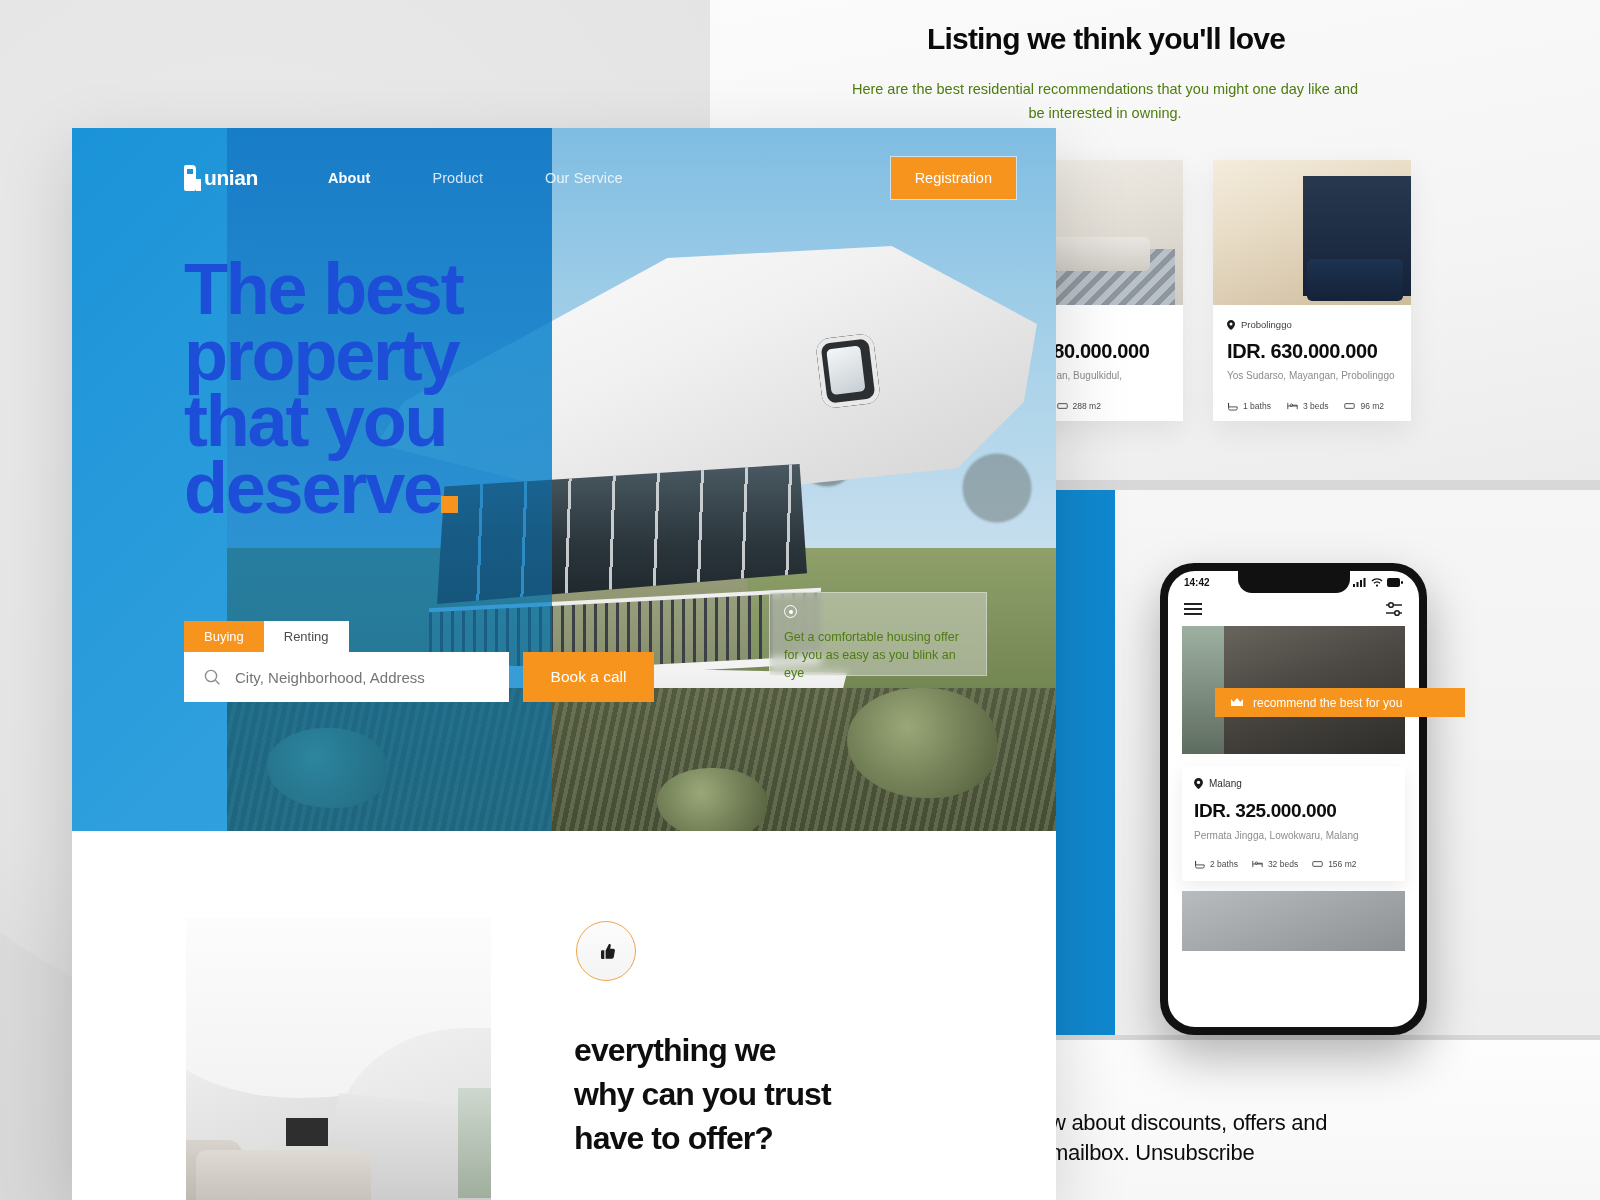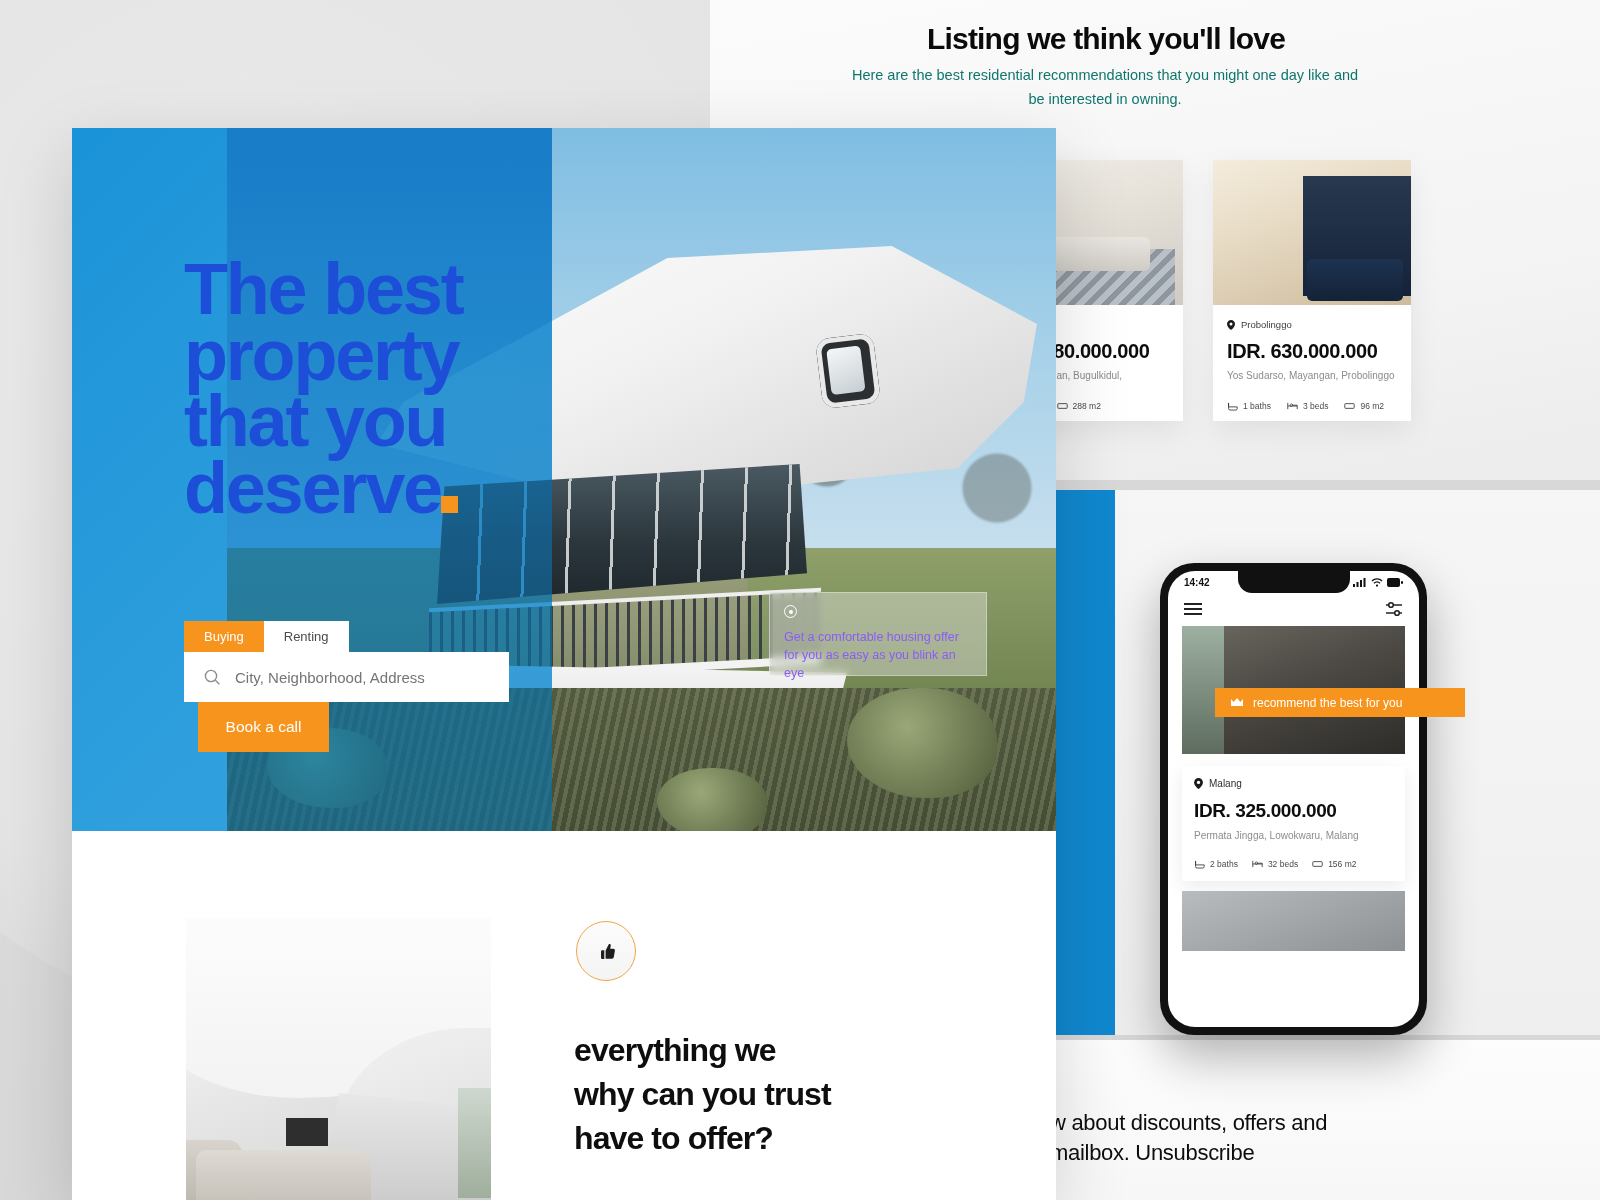--- a/index.html
+++ b/index.html
@@ -175,40 +175,40 @@
     letter-spacing:-2.2px; width:420px;
   }
   .hero-dot{ display:inline-block; width:17px; height:17px; background:#f7941e; vertical-align:baseline; }
 
   
   .search-wrap{ position:absolute; left:112px; top:493px; z-index:7; }
   .tabs{ display:flex; }
   .tab{ font-size:13px; padding:8px 20px; cursor:pointer; }
   .tab.active{ background:#f7941e; color:#fff; }
   .tab.idle{ background:#fff; color:#4b4b4b; }
-  .search-row{ display:flex;flex-direction:column; }
+  .search-row{ display:flex; }
   .search-box{
     width:325px; height:50px; background:#fff; display:flex; align-items:center;
     padding:0 0 0 20px; gap:14px;
   }
   .search-input{
     border:none; outline:none; font-family:inherit; font-size:15px; color:#9a9a9a;
     background:transparent; width:250px;
   }
   .btn-call{
     width:131px; height:50px; background:#f7941e; color:#fff; border:none;
     font-family:inherit; font-size:15.5px; cursor:pointer; margin-left:14px;
   }
 
   
   .tip-card{
     position:absolute; left:697px; top:464px; width:218px; height:84px; z-index:7;
     background:rgba(230,230,230,.42); backdrop-filter:blur(4px);
     border:1px solid rgba(255,255,255,.35);
-    padding:12px 14px; color:#8b5cf6; font-size:12.5px; line-height:1.45;
+    padding:12px 14px; color:#4d7c0f; font-size:12.5px; line-height:1.45;
   }
   .tip-eye{ width:13px; height:13px; border-radius:50%; border:1.6px solid #fff;
     display:flex; align-items:center; justify-content:center; margin-bottom:10px;}
   .tip-eye i{ width:4px; height:4px; background:#fff; border-radius:50%; display:block;}
 
   
   .trust-img{
     position:absolute; left:114px; top:790px; width:305px; height:282px;
     background:linear-gradient(160deg,#fbfbfb 0%,#f0f0f0 32%,#e3e3e3 58%,#d2d2d2 100%);
     overflow:hidden;
@@ -238,22 +238,22 @@
     position:absolute; left:502px; top:900px; width:420px;
     font-size:32px; line-height:1.38; font-weight:700; color:#0e0e0e; letter-spacing:-.9px;
   }
 
   
   .listing-h2{
     position:absolute; left:710px; top:22px; width:792px; text-align:center;
     font-size:30px; font-weight:700; color:#0b0b0b; letter-spacing:-.8px;
   }
   .listing-sub{
-    position:absolute; left:845px; top:64px; width:520px; text-align:center;
-    font-size:14.5px; line-height:1.65; color:#0f766e;
+    position:absolute; left:845px; top:78px; width:520px; text-align:center;
+    font-size:14.5px; line-height:1.65; color:#4d7c0f;
   }
 
   .lcard{
     position:absolute; background:#fff; box-shadow:0 10px 28px rgba(0,0,0,.07);
     width:198px;
   }
   .lcard .lph{ width:100%; height:145px; }
   .lcard-body{ padding:14px 14px 10px; }
   .lc-loc{ display:flex; align-items:center; gap:6px; font-size:9.5px; color:#3d3d3d; }
   .lc-price{ font-size:20px; font-weight:700; color:#0d0d0d; margin-top:10px; letter-spacing:-.4px; white-space:nowrap;}
@@ -495,20 +495,36 @@
         <div class="hp-fore"></div>
         <div class="hp-shrub" style="left:40px; top:600px; width:120px; height:80px;"></div>
         <div class="hp-shrub" style="left:620px; top:560px; width:150px; height:110px;"></div>
         <div class="hp-shrub" style="left:430px; top:640px; width:110px; height:70px;"></div>
       </div>
     </div>
     <div class="hero-tint"></div>
     <div class="hero-tint-2"></div>
   </div>
 
+  <div class="nav">
+    <div class="logo">
+      <span class="logo-glyph">
+        <span class="lg-a"></span>
+          <span class="lg-b"></span>
+          <span class="lg-c"></span>
+      </span>
+      <span class="logo-text">unian</span>
+    </div>
+    <div class="nav-links">
+      <span class="nav-link active">About</span>
+      <span class="nav-link">Product</span>
+      <span class="nav-link">Our Service</span>
+    </div>
+    <button class="btn-reg">Registration</button>
+  </div>
 
   <h1 class="hero-h1">
     <span>The best</span><br>
     <span>property</span><br>
     <span>that you</span><br>
     <span>deserve</span><span class="hero-dot"></span>
   </h1>
 
   <div class="search-wrap">
     <div class="tabs">

